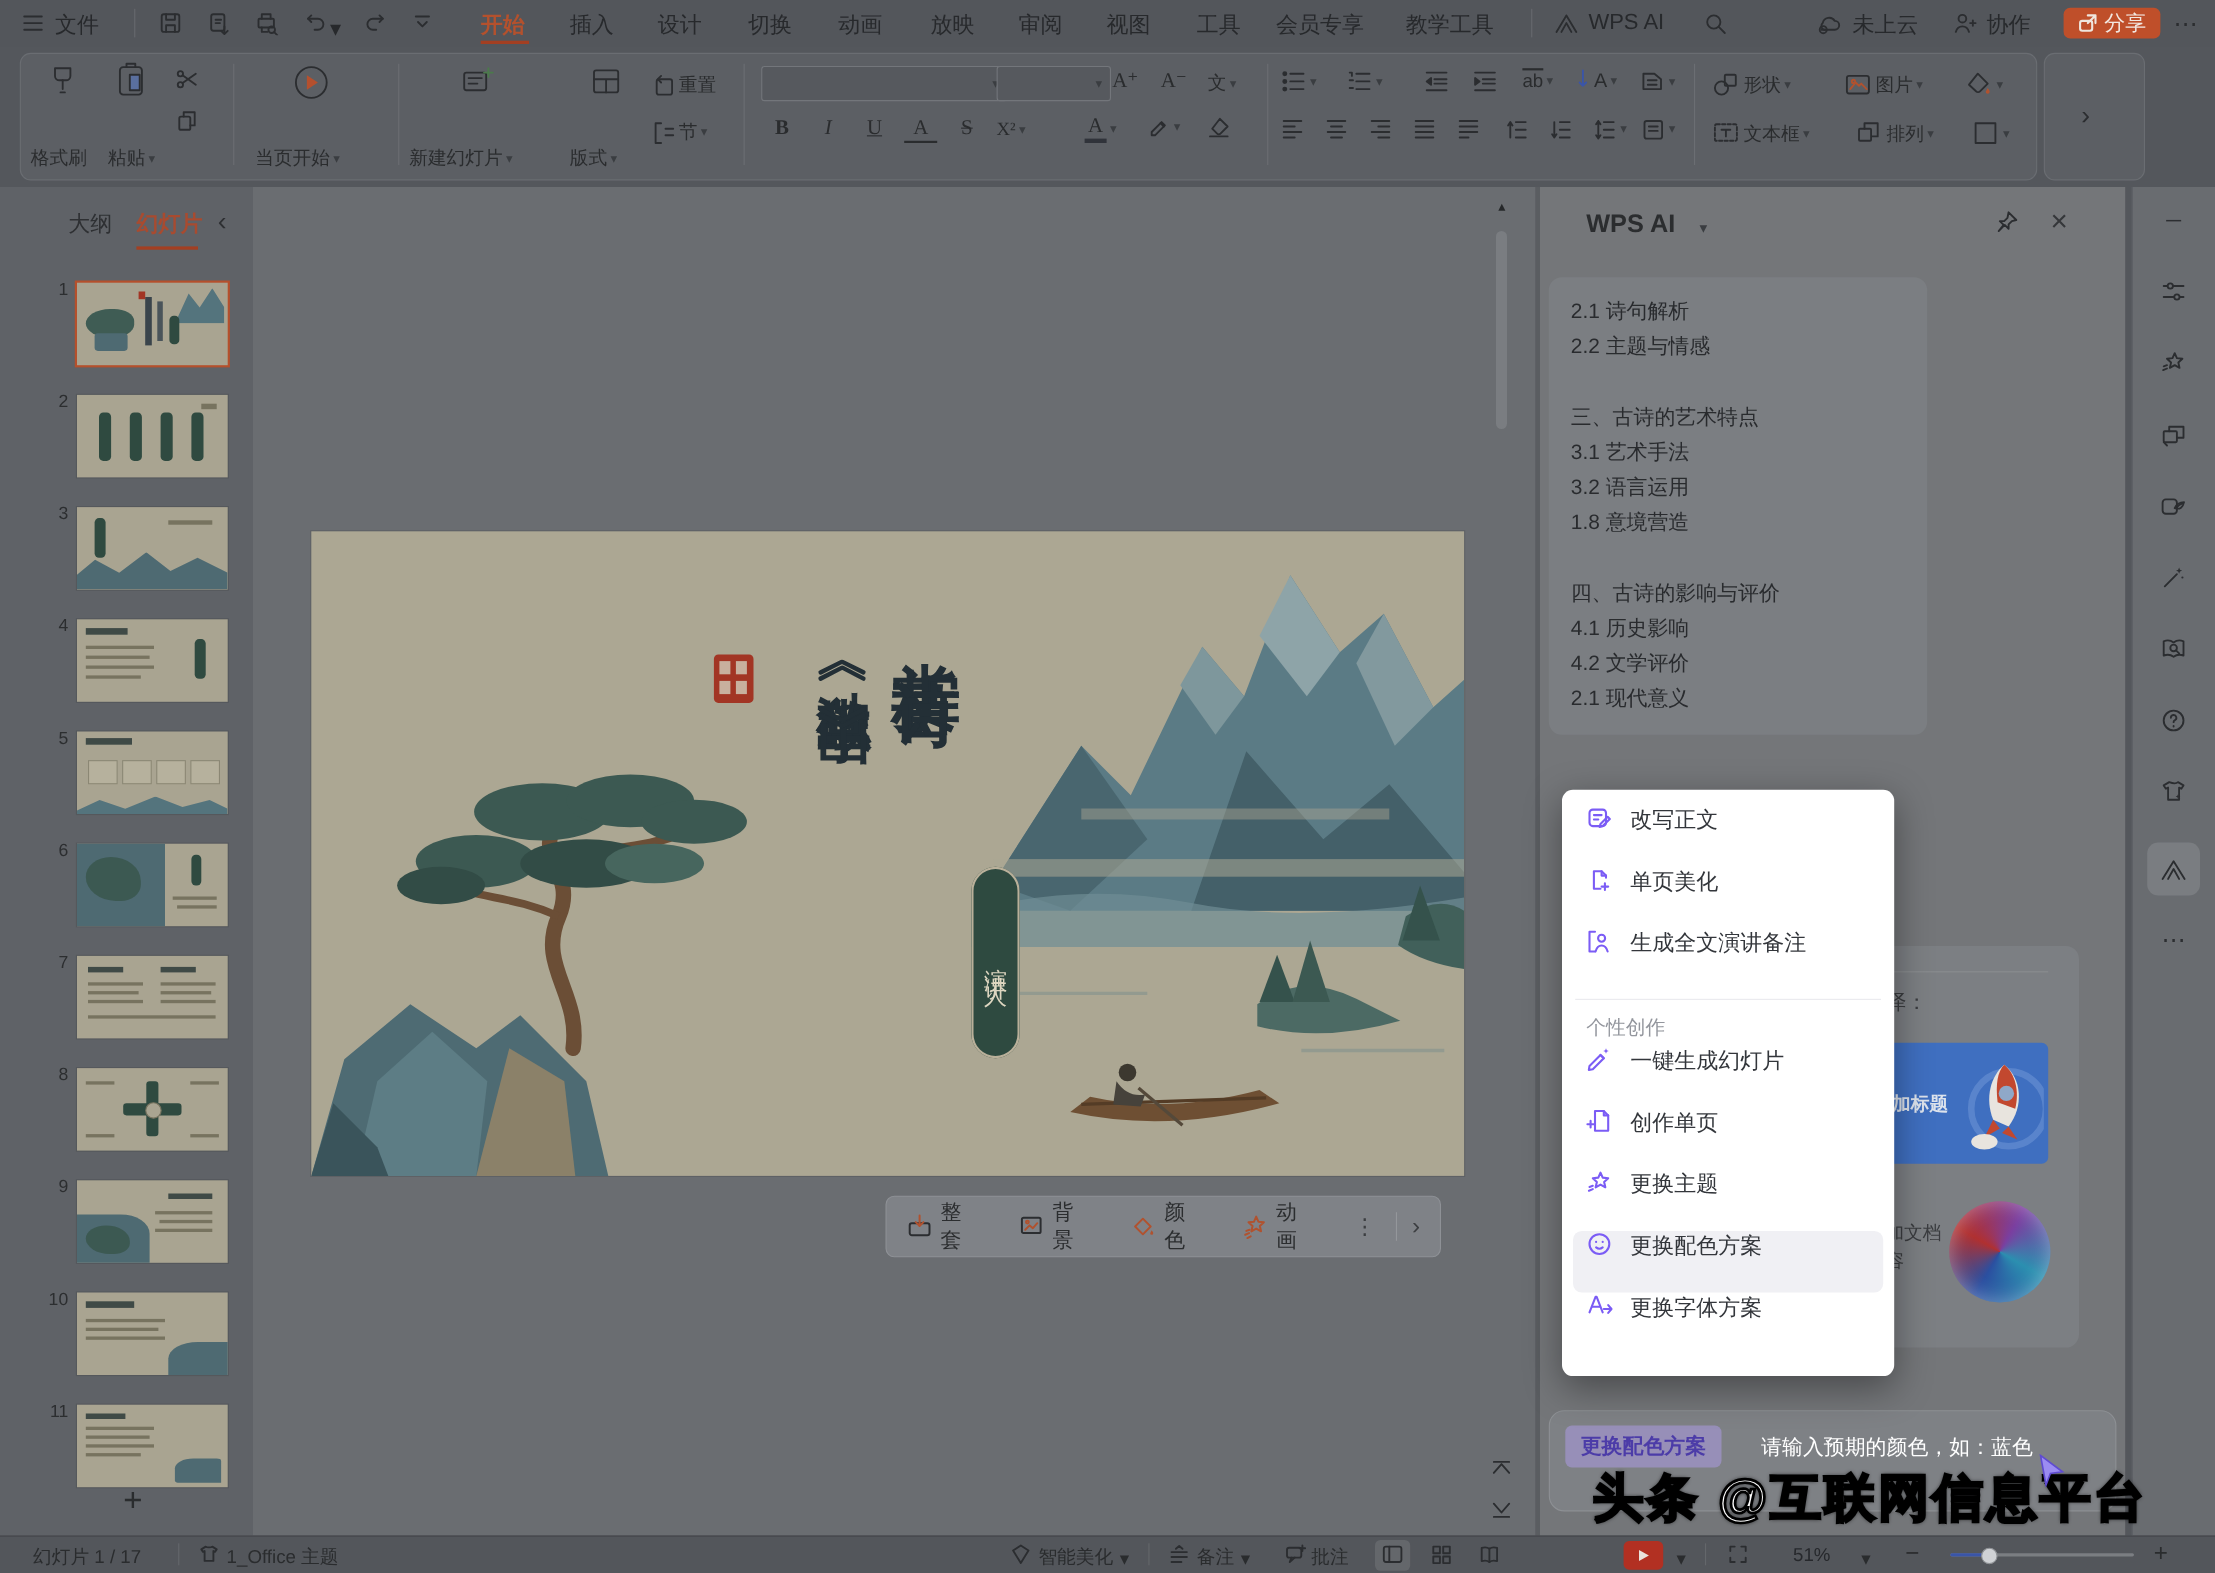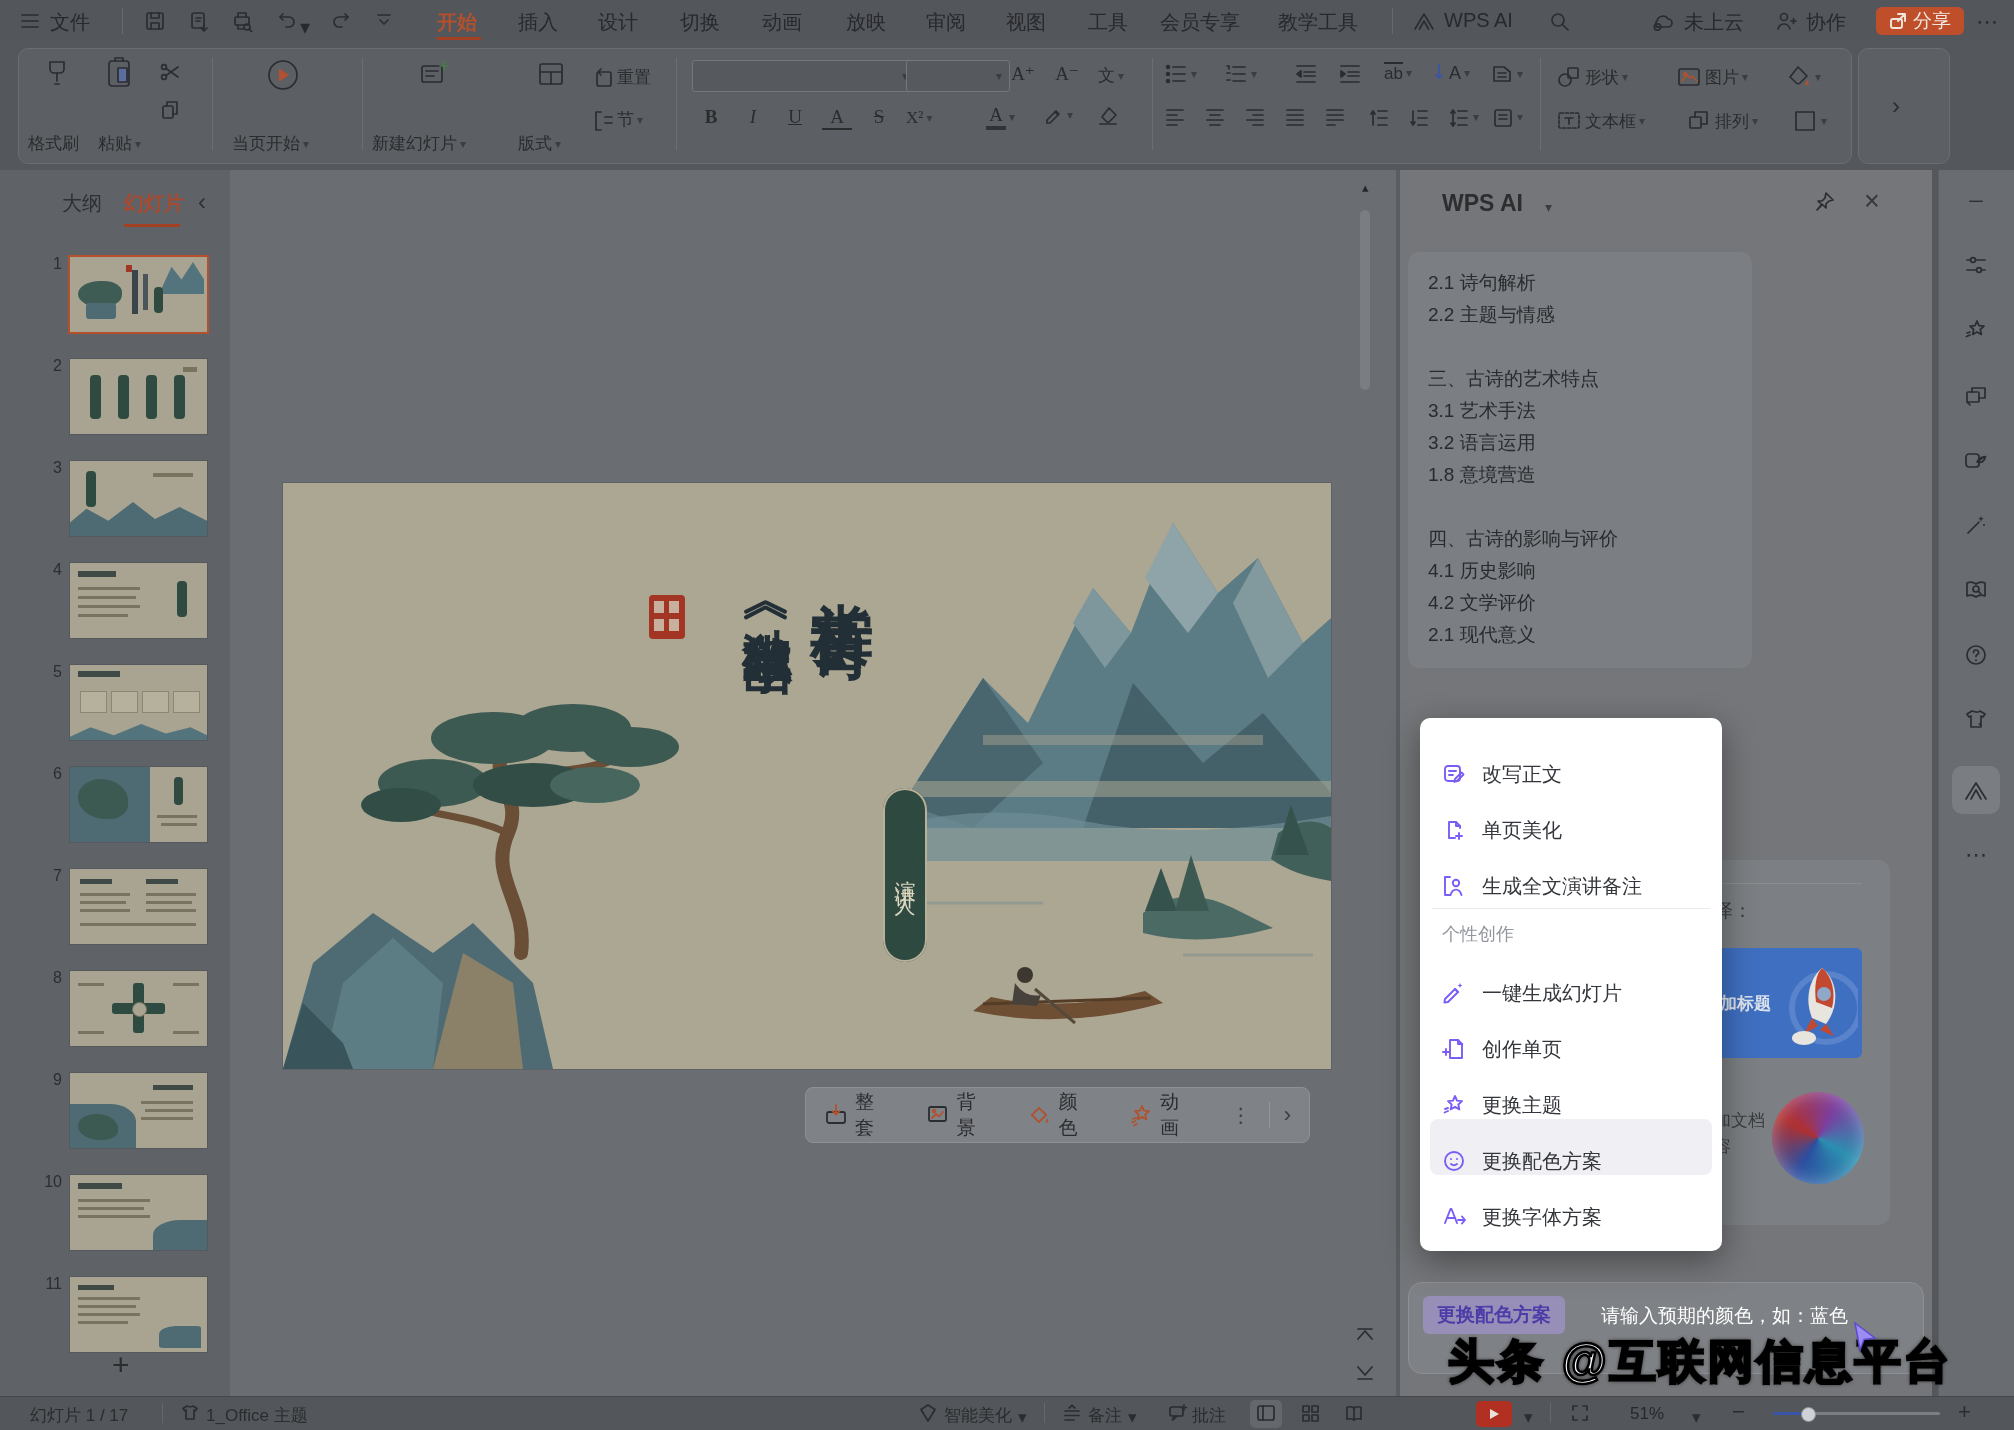--- a/index.html
+++ b/index.html
@@ -49,21 +49,21 @@
   .qbar{left:805px;top:1087px;width:505px;height:56px;background:#7f8287;border:1px solid #8e9196;border-radius:8px;display:flex;align-items:center;padding:0 18px;box-sizing:border-box}
   .qit{display:flex;align-items:center;gap:8px;font-size:19px;color:#2b2d2f;margin-right:34px}
   
   .aicard{left:1408px;top:252px;width:344px;height:416px;background:#7b7e82;border-radius:12px}
   .oln{position:absolute;left:20px;font-size:19px;color:#292b2e;white-space:nowrap}
   .aiinput{left:1408px;top:1282px;width:516px;height:92px;background:#7e8185;border:1px solid #8d9094;border-radius:14px;box-sizing:border-box}
   .chip{position:absolute;left:14px;top:13px;background:#978fb8;border-radius:6px;padding:6px 14px;font-size:19px;font-weight:bold;color:#4c3ca8}
   .ph{position:absolute;left:192px;top:20px;font-size:19px;color:#ffffff}
   
   .menu{left:1420px;top:718px;width:302px;background:#ffffff;border-radius:10px;box-shadow:0 10px 34px rgba(0,0,0,.38);z-index:50;padding:14px 0 20px 0;box-sizing:border-box}
-  .mrow{height:56px;display:flex;align-items:flex-end;gap:14px;padding:0 22px;font-size:20px;color:#33363b}
+  .mrow{height:56px;display:flex;align-items:flex-start;gap:14px;padding:0 22px;font-size:20px;color:#33363b}
   .mrow.hl{background:#f0f0f4;border-radius:8px;margin:0 10px;padding:0 12px}
   .msec{height:34px;display:flex;align-items:center;padding:0 22px;font-size:18px;color:#93969d;margin-top:6px}
   .mdiv{height:1px;background:#e9e9ee;margin:8px 12px}
   
   .sic{position:absolute;left:1963px;width:26px;height:26px;display:flex;align-items:center;justify-content:center;color:#2c2e31}
   
   .sbar{left:0;top:1396px;width:2014px;height:34px;background:#53565b;border-top:1px solid #45474b}
   .sbar .s{position:absolute;top:7px;font-size:17px;color:#2a2c2e;white-space:nowrap}
   .sdiv{position:absolute;top:6px;width:1px;height:20px;background:#64676b}
   

